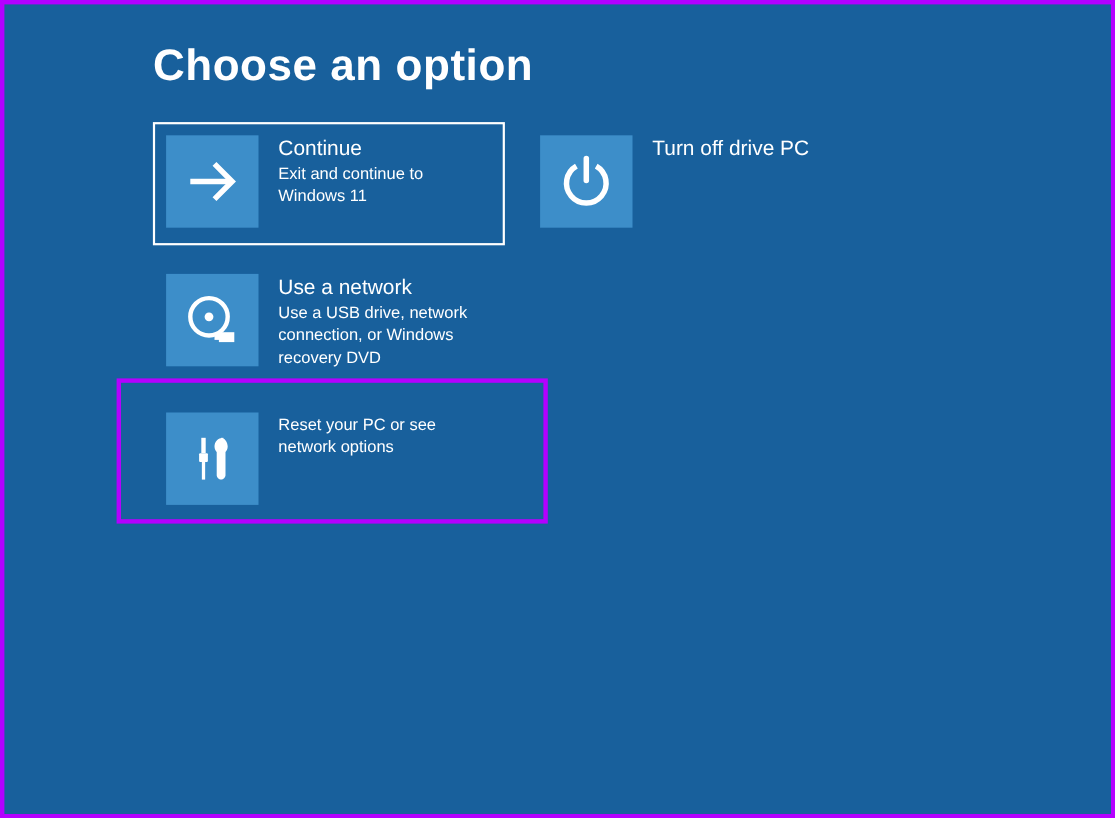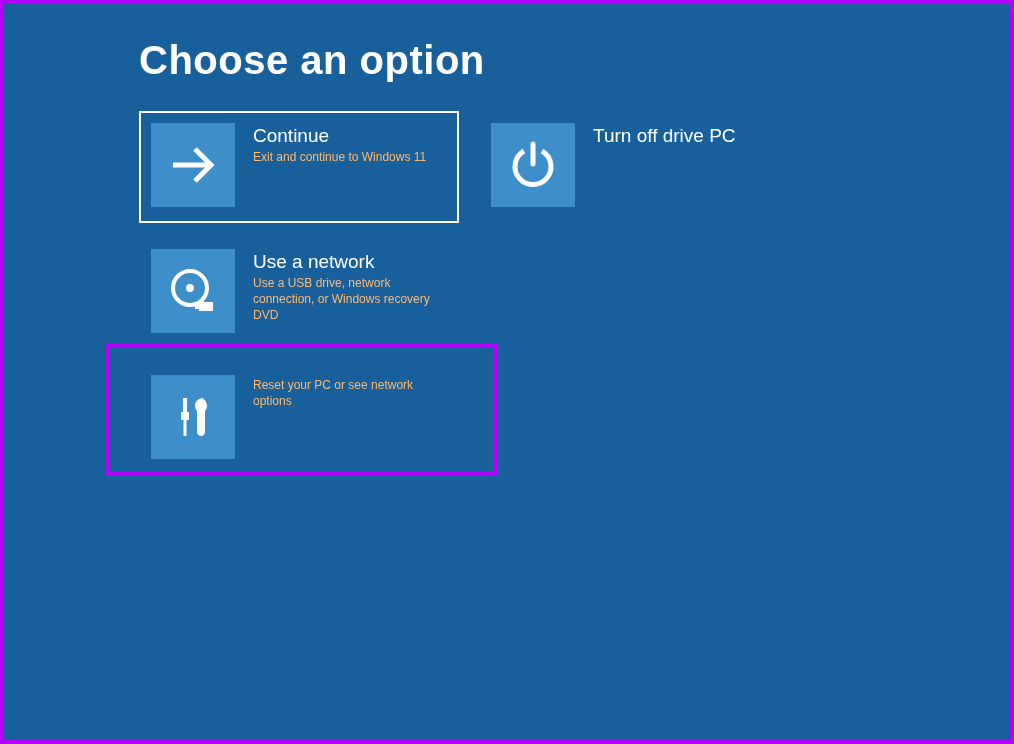--- a/index.html
+++ b/index.html
@@ -56,24 +56,24 @@
     .option-text {
       padding: 8px 8px 0 12px;
       flex: 1;
     }
     .option-title {
       font-size: 19px;
       font-weight: 300;
       margin-bottom: 2px;
     }
     .option-desc {
-      font-size: 12px;
+      font-size: 15px;
       font-weight: 300;
       line-height: 1.35;
-      color: #fdba74;
+      color: #ffffff;
     }
     .highlight-box {
       position: absolute;
       left: 102px;
       top: 340px;
       width: 392px;
       height: 132px;
       border: 4px solid #b400ff;
       pointer-events: none;
     }

